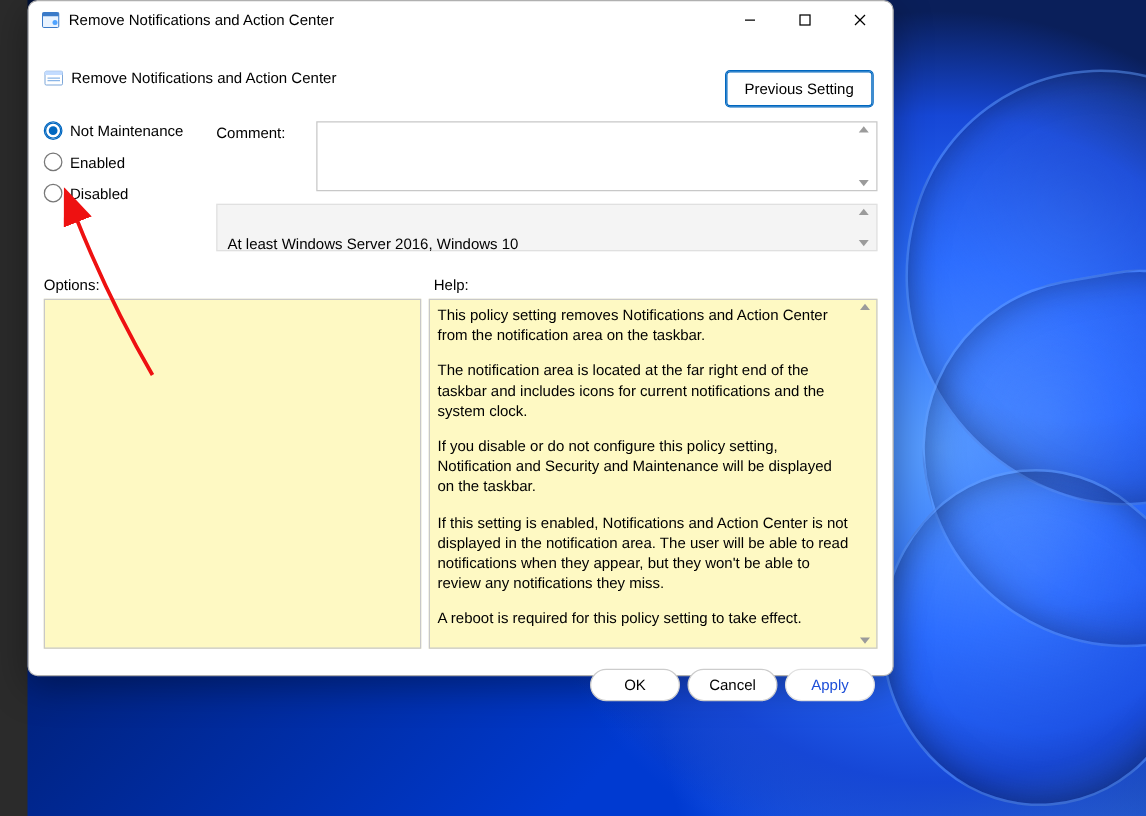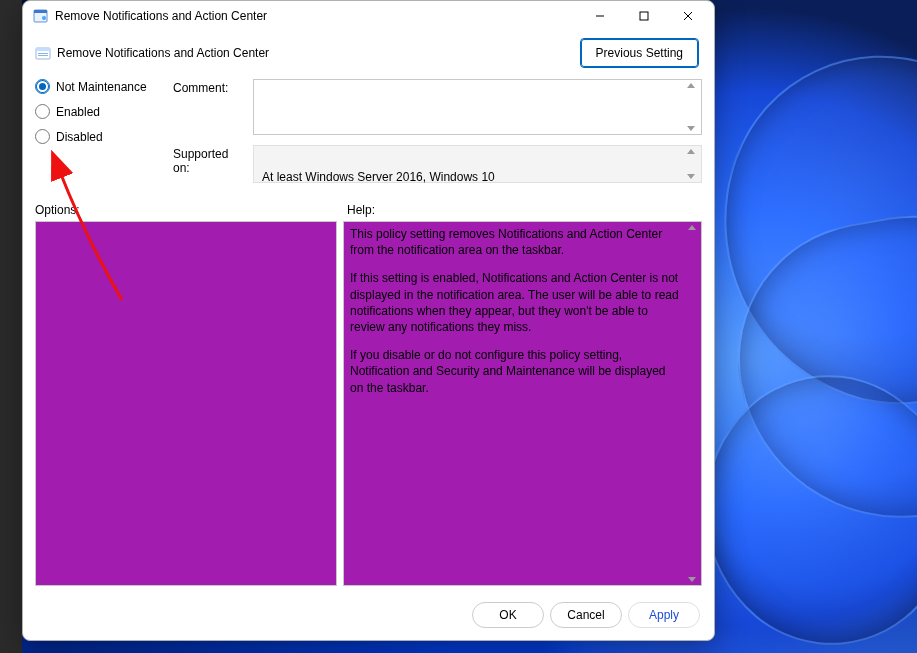--- a/index.html
+++ b/index.html
@@ -32,21 +32,21 @@
       border-radius:50% 45% 50% 60%;
       transform-origin:center;
       background: radial-gradient(circle at 35% 35%, rgba(255,255,255,0.05), rgba(40,100,255,0.3) 55%, rgba(10,30,120,0.55));
       box-shadow: inset 0 0 30px rgba(0,0,0,0.35);
     }
 
     
     .window {
       position: absolute;
       left: 22px; top: 0;
-      width: 693px; height: 641px;
+      width: 693px; height: 541px;
       background: #ffffff;
       border: 1px solid #b0b0b0;
       border-radius: 8px;
       box-shadow: 0 8px 30px rgba(0,0,0,0.35);
       display: flex;
       flex-direction: column;
     }
 
     
     .titlebar {
@@ -74,21 +74,21 @@
     
     .header-row {
       display: flex; align-items: center;
       padding: 8px 12px 12px 12px;
     }
     .header-row .policy-icon {
       width: 16px; height: 16px; margin-right: 6px;
     }
     .header-row .policy-icon svg { width:16px; height:16px; display:block; }
     .header-row .policy-name { flex: 1; font-size: 12px; }
-    .header-row .nav-btns { display: flex; gap: 6px; margin-right:4px;}
+    .header-row .nav-btns { display: flex; gap: 6px; margin-right:4px;margin-top:18px;}
     .nav-btn {
       padding: 6px 14px;
       border: 1px solid #ccc;
       background: #fff;
       border-radius: 3px;
       font-size: 12px;
       font-family: inherit;
       cursor: pointer;
     }
     .nav-btn.active { border: 1px solid #0067c0; outline: 1px solid #0067c0; }
@@ -143,21 +143,21 @@
       display:flex; padding: 4px 12px 4px 12px; gap:0;
     }
     .panel-labels .lbl { font-size:12px; }
     .panel-labels .lbl.options { width: 312px; }
 
     
     .panes {
       display:flex; padding:0 12px 8px 12px; gap:6px; flex:1;
     }
     .pane {
-      border:1px solid #c8c8c8; background:#a21caf;
+      border:1px solid #c8c8c8; background:#fef9c3;
       font-size:12px;
     }
     .pane.options { width:302px; }
     .pane.help { flex:1; position:relative; padding:4px 20px 4px 6px; line-height:1.35; }
     .pane.help p { margin-bottom:12px; }
     .pane.help .scrollers { right:1px; }
 
     
     .footer {
       display:flex; justify-content:flex-end; gap:6px;
@@ -257,43 +257,44 @@
         <div class="field-label">Comment:</div>
         <div class="textbox comment">
           <span></span>
           <div class="scrollers">
             <div class="tri up"></div>
             <div class="tri down"></div>
           </div>
         </div>
       </div>
       <div class="field-row">
-        <div class="field-label">Supported on:</div>
         <div class="textbox supported">
           <span>At least Windows Server 2016, Windows 10</span>
           <div class="scrollers">
             <div class="tri up"></div>
             <div class="tri down"></div>
           </div>
         </div>
       </div>
     </div>
   </div>
 
   <div class="panel-labels">
     <div class="lbl options">Options:</div>
     <div class="lbl">Help:</div>
   </div>
 
   <div class="panes">
     <div class="pane options"></div>
     <div class="pane help">
       <p>This policy setting removes Notifications and Action Center from the notification area on the taskbar.</p>
+      <p>The notification area is located at the far right end of the taskbar and includes icons for current notifications and the system clock.</p>
+      <p>If you disable or do not configure this policy setting, Notification and Security and Maintenance will be displayed on the taskbar.</p>
       <p>If this setting is enabled, Notifications and Action Center is not displayed in the notification area. The user will be able to read notifications when they appear, but they won't be able to review any notifications they miss.</p>
-      <p>If you disable or do not configure this policy setting, Notification and Security and Maintenance will be displayed on the taskbar.</p>
+      <p>A reboot is required for this policy setting to take effect.</p>
       <div class="scrollers">
         <div class="tri up"></div>
         <div class="tri down"></div>
       </div>
     </div>
   </div>
 
   <div class="footer">
     <button class="foot-btn">OK</button>
     <button class="foot-btn">Cancel</button>

